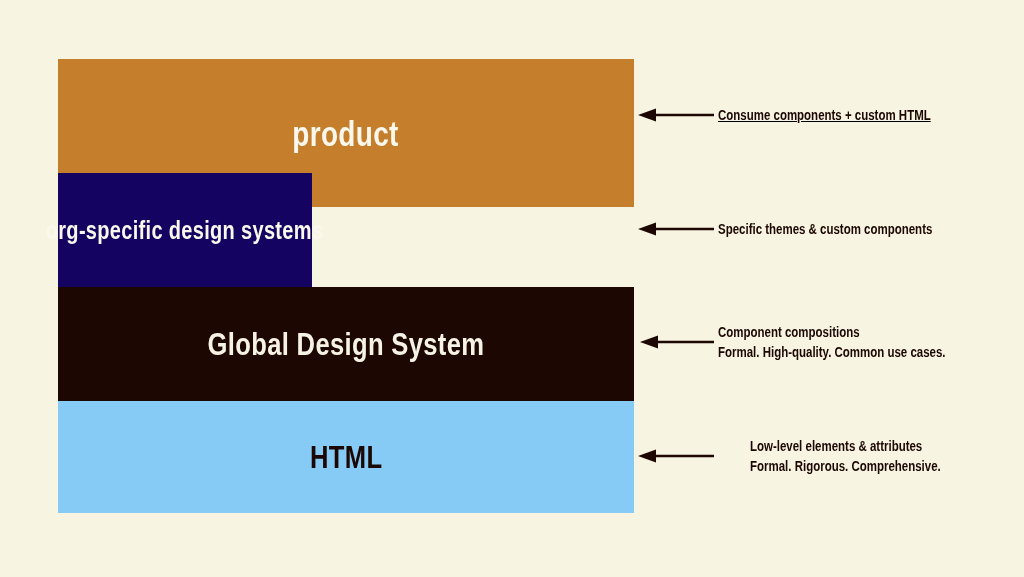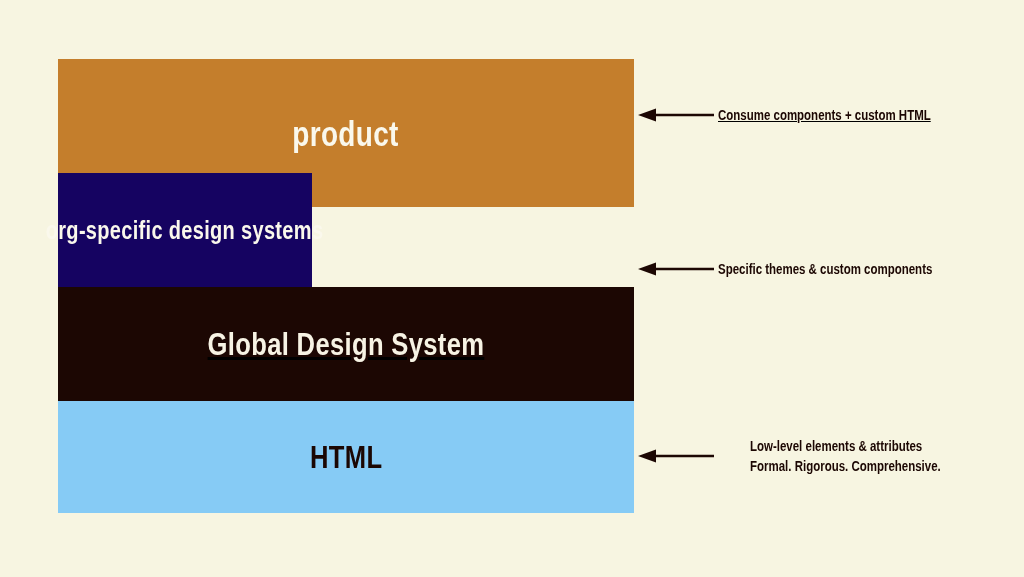--- a/index.html
+++ b/index.html
@@ -73,21 +73,20 @@
   .ds-half .layer-label {
     color: #faf8ec;
     font-size: 25px;
   }
 
   
   #layer-gds {
     top: 287px;
     height: 114px;
     background: #1c0703;
-    text-decoration: underline;
   }
   #layer-gds .layer-label {
     color: #f7f3e4;
     font-size: 32px;
   }
 
   
   #layer-html {
     top: 401px;
     height: 112px;
@@ -118,21 +117,21 @@
     color: #1c0703;
     transform: scaleX(0.82);
     transform-origin: left center;
     white-space: nowrap;
     line-height: 1.45;
     margin-left: 4px;
   }
   .annotation-text div { white-space: nowrap; }
 
   #annotation-product   { left: 638px; top: 105px; text-decoration: underline; }
-  #annotation-design    { left: 638px; top: 219px; margin-top: 40px; }
+  #annotation-design    { left: 638px; top: 219px; }
   #annotation-gds       { left: 640px; top: 322px; }
   #annotation-html      { left: 638px; top: 436px; gap: 32px; }
 </style>
 </head>
 <body>
 
 <div id="canvas">
 
   <div class="layer" id="layer-product">
     <span class="layer-label">product</span>
@@ -165,20 +164,30 @@
   <div class="annotation" id="annotation-design">
     <svg class="arrow" width="76" height="20" viewBox="0 0 76 20">
       <line x1="16" y1="10" x2="76" y2="10" stroke="#1c0703" stroke-width="2.4"></line>
       <polygon points="0,10 18,3.4 18,16.6" fill="#1c0703"></polygon>
     </svg>
     <div class="annotation-text">
       <div>Specific themes &amp; custom components</div>
     </div>
   </div>
 
+  <div class="annotation" id="annotation-gds">
+    <svg class="arrow" width="74" height="20" viewBox="0 0 74 20">
+      <line x1="16" y1="10" x2="74" y2="10" stroke="#1c0703" stroke-width="2.4"></line>
+      <polygon points="0,10 18,3.4 18,16.6" fill="#1c0703"></polygon>
+    </svg>
+    <div class="annotation-text">
+      <div>Component compositions</div>
+      <div>Formal. High-quality. Common use cases.</div>
+    </div>
+  </div>
 
   <div class="annotation" id="annotation-html">
     <svg class="arrow" width="76" height="20" viewBox="0 0 76 20">
       <line x1="16" y1="10" x2="76" y2="10" stroke="#1c0703" stroke-width="2.4"></line>
       <polygon points="0,10 18,3.4 18,16.6" fill="#1c0703"></polygon>
     </svg>
     <div class="annotation-text">
       <div>Low-level elements &amp; attributes</div>
       <div>Formal. Rigorous. Comprehensive.</div>
     </div>

